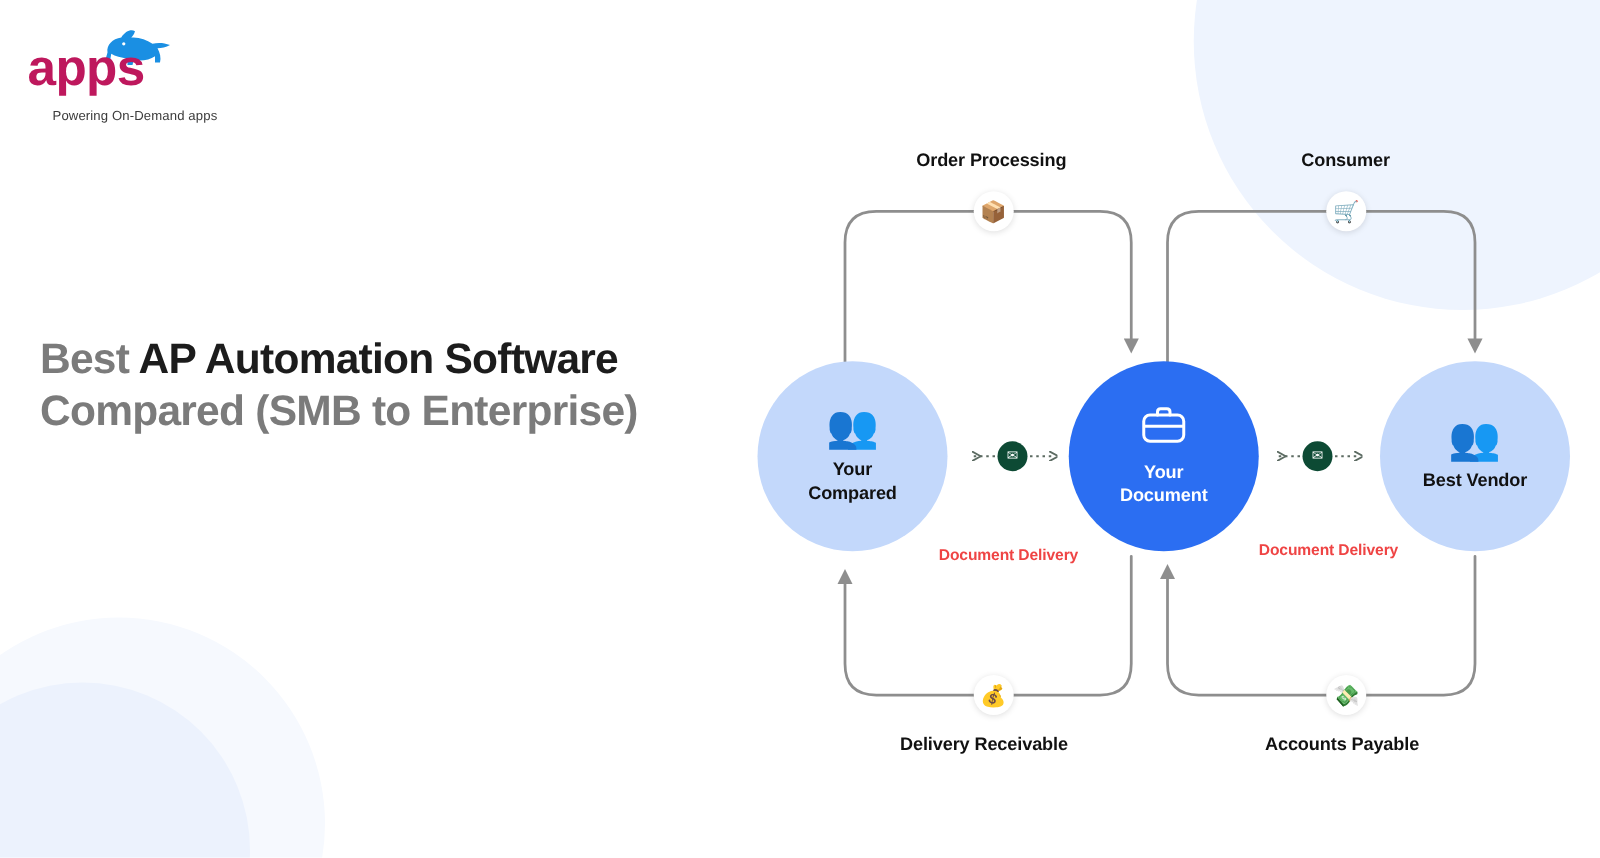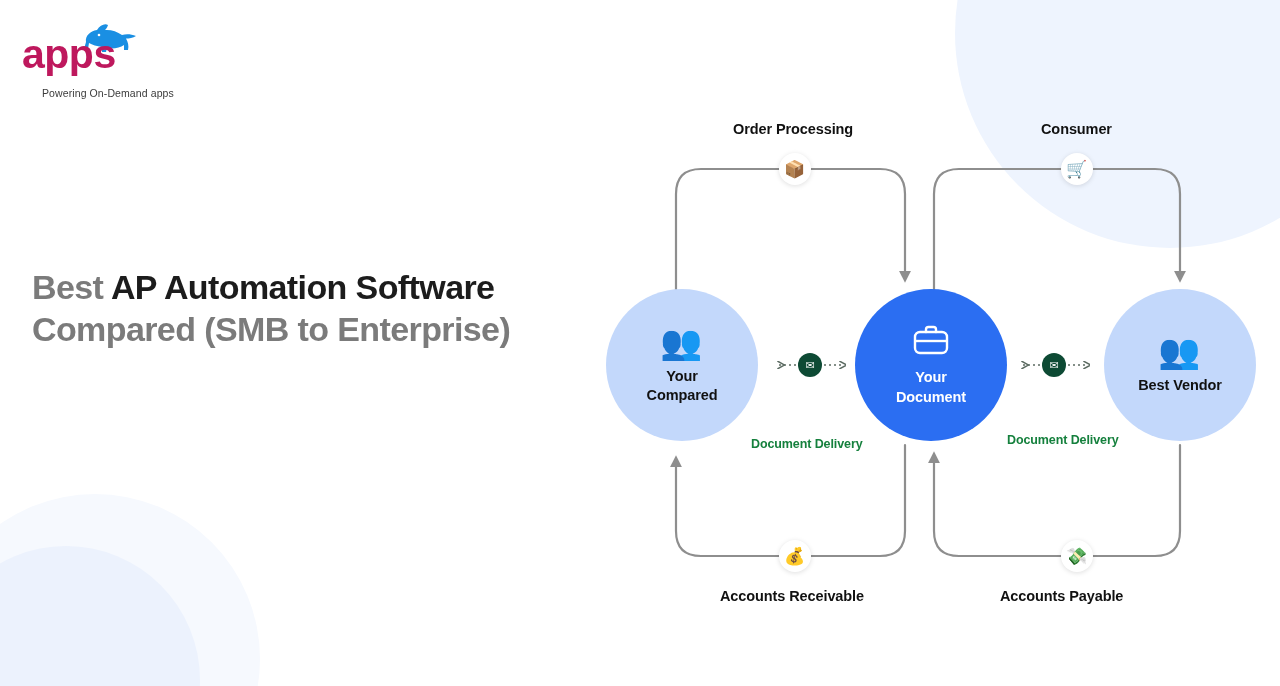--- a/index.html
+++ b/index.html
@@ -165,21 +165,21 @@
     position: absolute;
     font-size: 14.5px;
     font-weight: 700;
     color: #111111;
     white-space: nowrap;
     letter-spacing: -0.1px;
   }
   #cap-order    { left: 133px; top: 21px; }
   #cap-purchase { left: 441px; top: 21px; }
   #cap-ar       { left: 120px; top: 488px; }
-  #cap-ap       { left: 400px; top: 488px; }
+  #cap-ap       { left: 412px; top: 488px; }
 
   
   .connector {
     position: absolute;
     top: 250px;
     width: 72px;
     height: 30px;
     display: flex;
     align-items: center;
     justify-content: center;
@@ -201,21 +201,21 @@
   .conn-svg {
     position: absolute;
     left: 0; top: 0;
     width: 72px; height: 30px;
   }
 
   .conn-caption {
     position: absolute;
     font-size: 12.5px;
     font-weight: 700;
-    color: #15803d;
+    color: #ef4444;
     white-space: nowrap;
     letter-spacing: -0.1px;
   }
   #conn-caption-left  { left: 151px; top: 337px; }
   #conn-caption-right { left: 407px; top: 333px; }
 </style>
 </head>
 <body>
 
 <div id="stage">
@@ -285,21 +285,21 @@
       </div>
     </div>
 
     <div class="stop-badge" id="stop-order">📦</div>
     <div class="stop-badge" id="stop-purchase">🛒</div>
     <div class="stop-badge" id="stop-ar">💰</div>
     <div class="stop-badge" id="stop-ap">💸</div>
 
     <div class="path-caption" id="cap-order">Order Processing</div>
     <div class="path-caption" id="cap-purchase">Consumer</div>
-    <div class="path-caption" id="cap-ar">Accounts Receivable</div>
+    <div class="path-caption" id="cap-ar">Delivery Receivable</div>
     <div class="path-caption" id="cap-ap">Accounts Payable</div>
 
     <div class="connector" id="conn-left">
       <svg class="conn-svg" viewBox="0 0 72 30">
         <defs>
           <marker id="dotarrow-l" viewBox="0 0 10 10" refX="8" refY="5" markerWidth="5" markerHeight="5" orient="auto">
             <path d="M 10 0 L 1 5 L 10 10" fill="none" stroke="#5c6b62" stroke-width="1.8"></path>
           </marker>
           <marker id="dotarrow-r" viewBox="0 0 10 10" refX="2" refY="5" markerWidth="5" markerHeight="5" orient="auto">
             <path d="M 0 0 L 9 5 L 0 10" fill="none" stroke="#5c6b62" stroke-width="1.8"></path>

